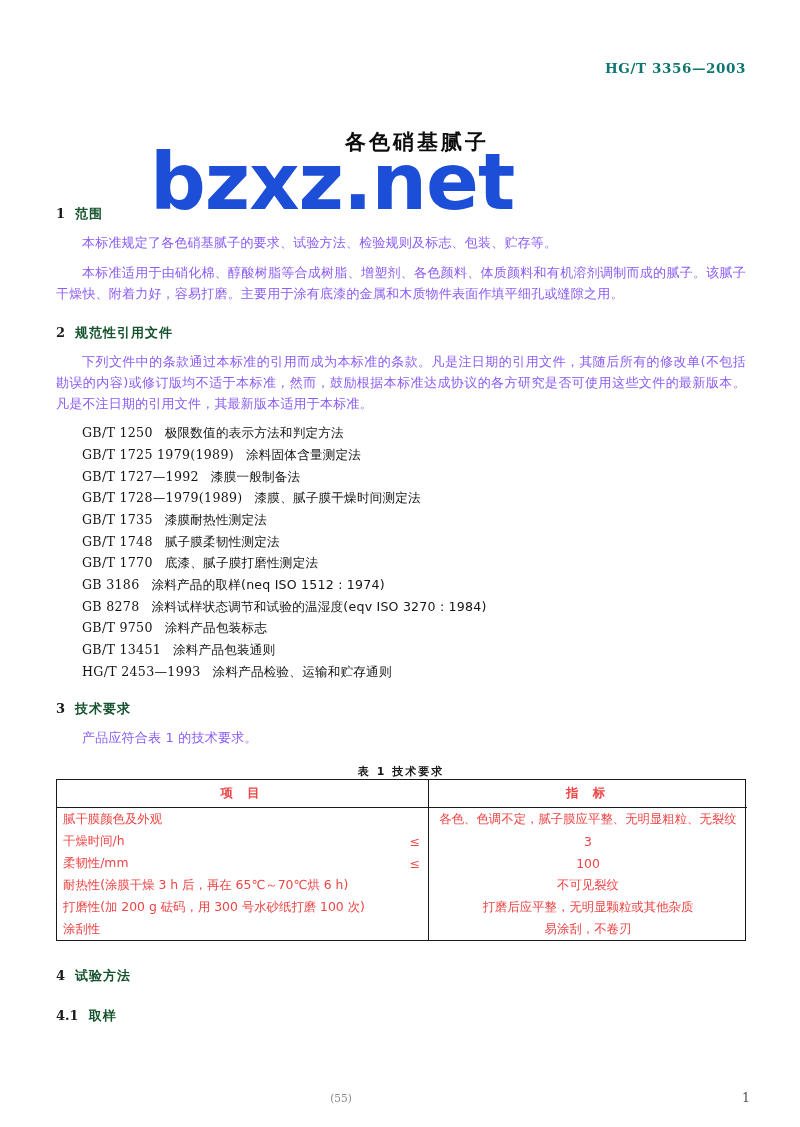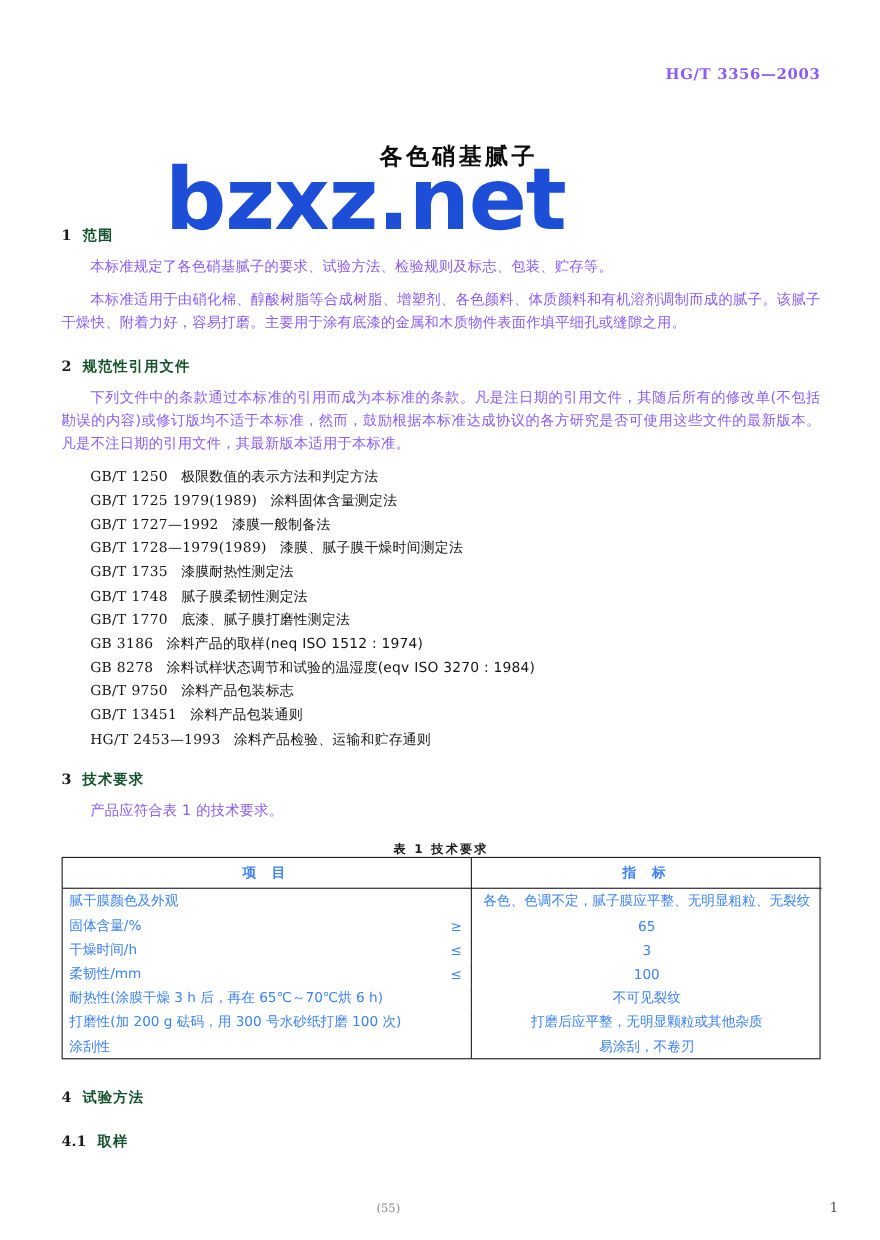--- a/index.html
+++ b/index.html
@@ -31,21 +31,21 @@
   }
   
   .doc-header {
     position: absolute;
     right: 0;
     top: 60px;
     font-size: 13.5px;
     font-weight: bold;
     letter-spacing: 0.6px;
     font-family: "DejaVu Serif", "Liberation Serif", serif;
-    color: #8b5cf6;
+    color: #0f766e;
   }
   
   .watermark {
     position: absolute;
     left: 94px;
     top: 137px;
     font-size: 78px;
     font-weight: bold;
     color: #1d4ed8;
     letter-spacing: -1px;
@@ -124,21 +124,21 @@
     text-align: center;
     font-size: 11px;
     font-weight: bold;
     letter-spacing: 2px;
   }
   table.req {
     margin-top: 5px;
     width: 690px;
     border-collapse: collapse;
     font-size: 12.4px;
-    color: #3b82f6;
+    color: #ef4444;
   }
   table.req th, table.req td {
     border: 1px solid #1a1a1a;
     padding: 3px 6px;
     vertical-align: middle;
   }
   table.req thead th {
     text-align: center;
     font-weight: bold;
     letter-spacing: 5px;
@@ -186,21 +186,21 @@
     border-right: none;
   }
   .footer-sections {
     margin-top: 26px;
   }
   .footer-sections .sec-row {
     margin-bottom: 22px;
   }
   .page-footer {
     position: absolute;
-    left: 16px;
+    left: 4px;
     bottom: 22px;
     width: 690px;
     display: flex;
     align-items: baseline;
     z-index: 2;
   }
   .footer-center {
     flex: 1;
     text-align: center;
     font-size: 10.5px;
@@ -274,25 +274,20 @@
               <th>指  标</th>
             </tr>
           </thead>
           <tbody>
             <tr>
               <td class="item" style="border-right:none">腻干膜颜色及外观</td>
               <td class="op"></td>
               <td class="val">各色、色调不定，腻子膜应平整、无明显粗粒、无裂纹</td>
             </tr>
             <tr>
-              <td class="item" style="border-right:none">固体含量/%</td>
-              <td class="op">≥</td>
-              <td class="val">65</td>
-            </tr>
-            <tr>
               <td class="item" style="border-right:none">干燥时间/h</td>
               <td class="op">≤</td>
               <td class="val">3</td>
             </tr>
             <tr>
               <td class="item" style="border-right:none">柔韧性/mm</td>
               <td class="op">≤</td>
               <td class="val">100</td>
             </tr>
             <tr>

